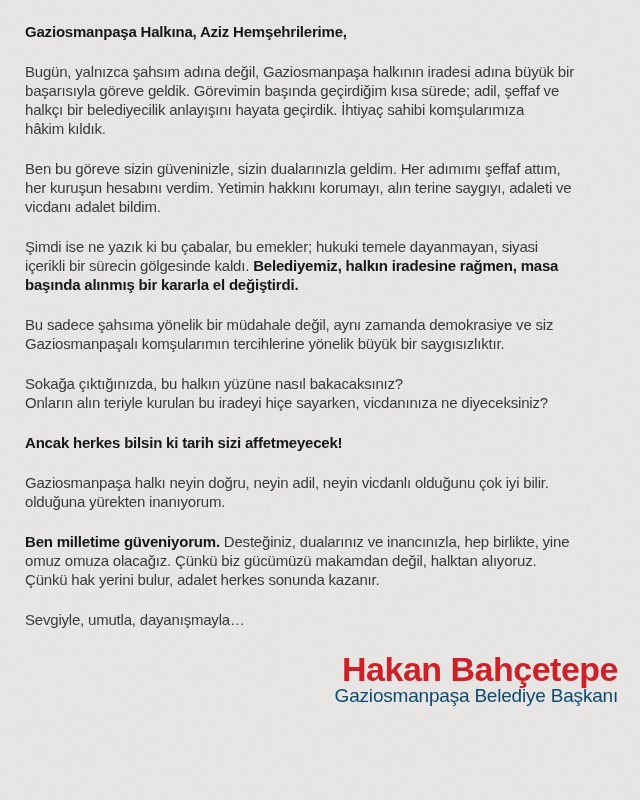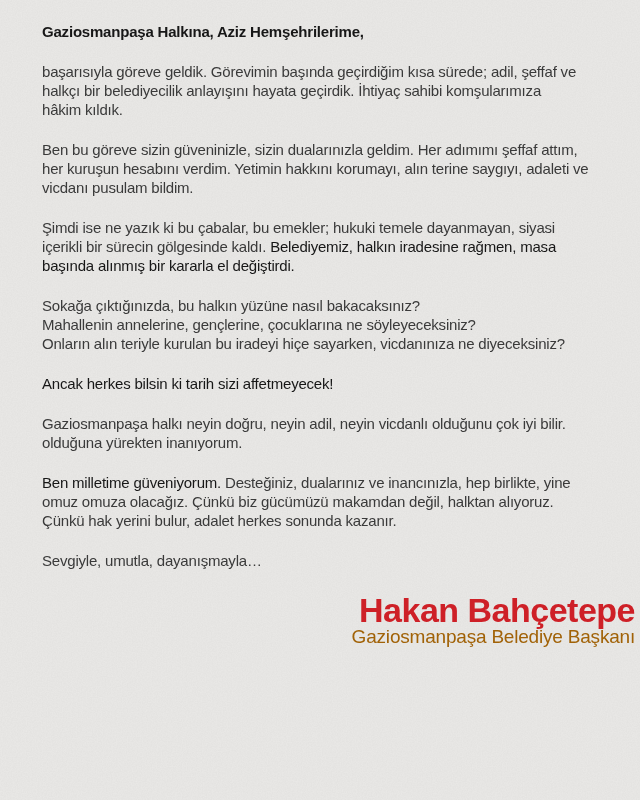--- a/index.html
+++ b/index.html
@@ -11,52 +11,52 @@
     font-family: "Liberation Sans", sans-serif;
   }
   .paper-texture {
     position: absolute; inset: 0;
     pointer-events: none;
     mix-blend-mode: multiply;
     opacity: 0.9;
   }
   .letter {
     position: absolute;
-    left: 42px; right: 20px; top: 22px;
+    left: 25px; right: 20px; top: 22px;
     font-size: 15px;
     line-height: 19px;
     letter-spacing: -0.2px;
     color: #3a3a3a;
   }
   .salutation {
     font-weight: bold;
     color: #171717;
     margin-bottom: 21px;
     white-space: nowrap;
   }
   .para { margin-bottom: 21px; }
   .line { white-space: nowrap; }
-  .b { font-weight: normal; color: #171717; text-align: right; }
+  .b { font-weight: bold; color: #171717; text-align: right; }
   .signature {
     text-align: right;
     margin-top: 4px;
     width: 593px;
   }
   .signature-name {
     font-weight: bold;
     font-size: 34px;
     line-height: 38px;
     letter-spacing: -0.5px;
     color: #ce2027;
   }
   .signature-title {
     font-size: 19px;
     line-height: 20px;
     margin-top: -2px;
-    color: #a16207;
+    color: #0c4a6e;
   }
 </style>
 </head>
 <body>
 
 <svg class="paper-texture" width="640" height="800" xmlns="http://www.w3.org/2000/svg" aria-hidden="true">
   <filter id="grain" x="0" y="0" width="100%" height="100%">
     <feTurbulence type="fractalNoise" baseFrequency="0.8" numOctaves="3" seed="7" result="n"></feTurbulence>
     <feColorMatrix in="n" type="saturate" values="0"></feColorMatrix>
     <feComponentTransfer>
@@ -67,37 +67,41 @@
     </feComponentTransfer>
   </filter>
   <rect width="640" height="800" filter="url(#grain)"></rect>
 </svg>
 
 <div class="letter">
   <div class="salutation">Gaziosmanpaşa Halkına, Aziz Hemşehrilerime,</div>
 
   <div id="paragraphs">
       <div class="para">
+        <div class="line"><span>Bugün, yalnızca şahsım adına değil, Gaziosmanpaşa halkının iradesi adına büyük bir</span></div>
         <div class="line"><span>başarısıyla göreve geldik. Görevimin başında geçirdiğim kısa sürede; adil, şeffaf ve</span></div>
         <div class="line"><span>halkçı bir belediyecilik anlayışını hayata geçirdik. İhtiyaç sahibi komşularımıza</span></div>
         <div class="line"><span>hâkim kıldık.</span></div>
       </div>
       <div class="para">
         <div class="line"><span>Ben bu göreve sizin güveninizle, sizin dualarınızla geldim. Her adımımı şeffaf attım,</span></div>
         <div class="line"><span>her kuruşun hesabını verdim. Yetimin hakkını korumayı, alın terine saygıyı, adaleti ve</span></div>
-        <div class="line"><span>vicdanı pusulam bildim.</span></div>
+        <div class="line"><span>vicdanı adalet bildim.</span></div>
       </div>
       <div class="para">
         <div class="line"><span>Şimdi ise ne yazık ki bu çabalar, bu emekler; hukuki temele dayanmayan, siyasi</span></div>
         <div class="line"><span>içerikli bir sürecin gölgesinde kaldı. </span><span class="b">Belediyemiz, halkın iradesine rağmen, masa</span></div>
         <div class="line"><span class="b">başında alınmış bir kararla el değiştirdi.</span></div>
       </div>
       <div class="para">
+        <div class="line"><span>Bu sadece şahsıma yönelik bir müdahale değil, aynı zamanda demokrasiye ve siz</span></div>
+        <div class="line"><span>Gaziosmanpaşalı komşularımın tercihlerine yönelik büyük bir saygısızlıktır.</span></div>
+      </div>
+      <div class="para">
         <div class="line"><span>Sokağa çıktığınızda, bu halkın yüzüne nasıl bakacaksınız?</span></div>
-        <div class="line"><span>Mahallenin annelerine, gençlerine, çocuklarına ne söyleyeceksiniz?</span></div>
         <div class="line"><span>Onların alın teriyle kurulan bu iradeyi hiçe sayarken, vicdanınıza ne diyeceksiniz?</span></div>
       </div>
       <div class="para">
         <div class="line"><span class="b">Ancak herkes bilsin ki tarih sizi affetmeyecek!</span></div>
       </div>
       <div class="para">
         <div class="line"><span>Gaziosmanpaşa halkı neyin doğru, neyin adil, neyin vicdanlı olduğunu çok iyi bilir.</span></div>
         <div class="line"><span>olduğuna yürekten inanıyorum.</span></div>
       </div>
       <div class="para">

